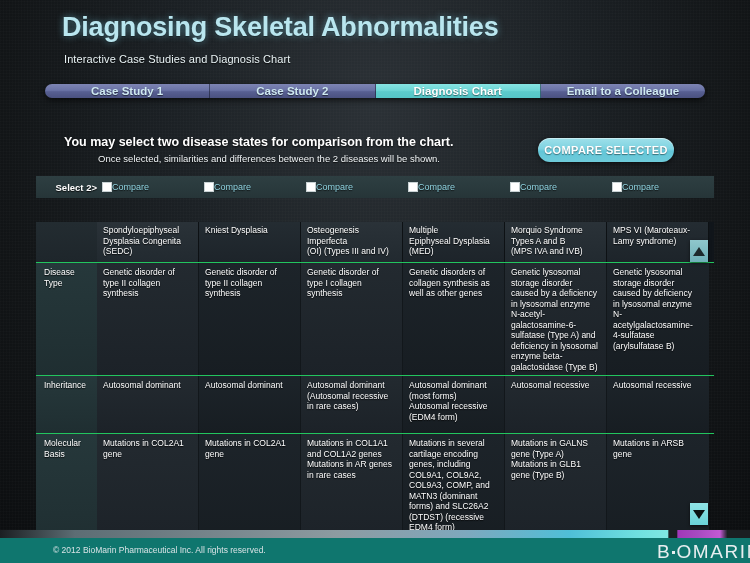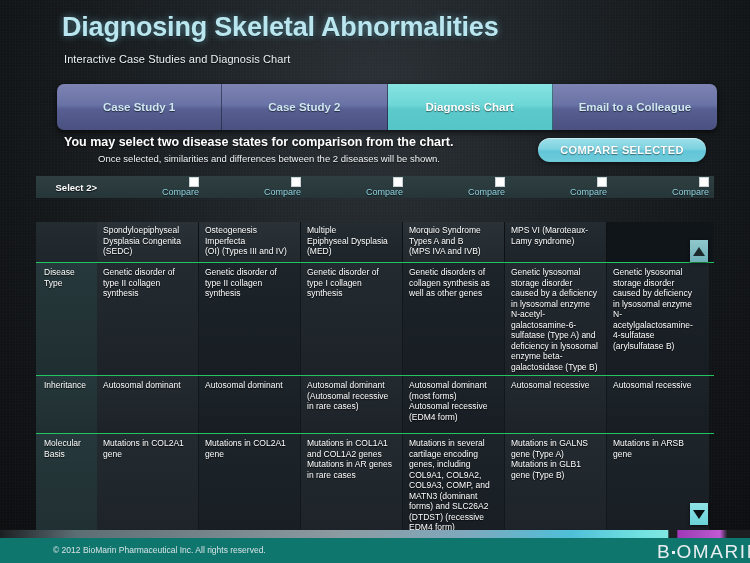--- a/index.html
+++ b/index.html
@@ -47,26 +47,25 @@
     text-shadow: 0 1px 1px rgba(0,0,0,0.8);
     white-space: nowrap;
   }
 
   
   .tabbar {
     position: absolute;
     left: 45px;
     top: 84px;
     width: 660px;
-    height: 46px;
+    height: 14px;
     border-radius: 7px;
     overflow: hidden;
     display: flex;
     box-shadow: 0 2px 6px rgba(0,0,0,0.7);
-    margin-left: 12px;
   }
   .tab {
     flex: 1;
     display: flex;
     align-items: center;
     justify-content: center;
     font-size: 11.5px;
     font-weight: bold;
     color: #cfe9f2;
     background: linear-gradient(180deg, #7d84b3 0%, #6a73a6 45%, #575f92 55%, #4a5180 100%);
@@ -98,21 +97,21 @@
     top: 153px;
     font-size: 9.5px;
     color: #f0f4f6;
     text-shadow: 0 1px 1px rgba(0,0,0,0.8);
     white-space: nowrap;
   }
   .compare-btn {
     position: absolute;
     left: 538px;
     top: 138px;
-    width: 168px;
+    width: 136px;
     height: 24px;
     border-radius: 12px;
     background: linear-gradient(180deg, #9ee0ea 0%, #7ed2e0 45%, #62c6d8 55%, #6fcbda 100%);
     display: flex;
     align-items: center;
     justify-content: center;
     font-size: 11px;
     font-weight: bold;
     color: #ffffff;
     letter-spacing: 0.4px;
@@ -142,25 +141,24 @@
     font-size: 9.5px;
     font-weight: bold;
     color: #ffffff;
     text-shadow: 0 1px 1px rgba(0,0,0,0.8);
     white-space: nowrap;
     text-align: right;
   }
   .cmp-cell {
     width: 102px;
     display: flex;
-    align-items: flex-end;
+    align-items: flex-start;
     padding-left: 5px;
     box-sizing: border-box;
     cursor: pointer;
-    flex-direction: column;
   }
   .cmp-box {
     width: 10px;
     height: 10px;
     background: #ffffff;
     border: 1px solid #c8d2d4;
     box-sizing: border-box;
     flex: none;
   }
   .cmp-txt {
@@ -349,20 +347,21 @@
           <div class="cmp-txt">Compare</div>
         </div>
       </div>
   </div>
   <div class="head-row">
     <div class="head-spacer"></div>
     <div id="head-cells" style="display:flex">
         <div class="head-cell" style="white-space: pre-line;">Spondyloepiphyseal
 Dysplasia Congenita
 (SEDC)</div>
+        <div class="head-cell alt" style="white-space: pre-line;">Kniest Dysplasia</div>
         <div class="head-cell" style="white-space: pre-line;">Osteogenesis
 Imperfecta
 (OI) (Types III and IV)</div>
         <div class="head-cell alt" style="white-space: pre-line;">Multiple
 Epiphyseal Dysplasia
 (MED)</div>
         <div class="head-cell" style="white-space: pre-line;">Morquio Syndrome
 Types A and B
 (MPS IVA and IVB)</div>
         <div class="head-cell alt" style="white-space: pre-line;">MPS VI (Maroteaux-

